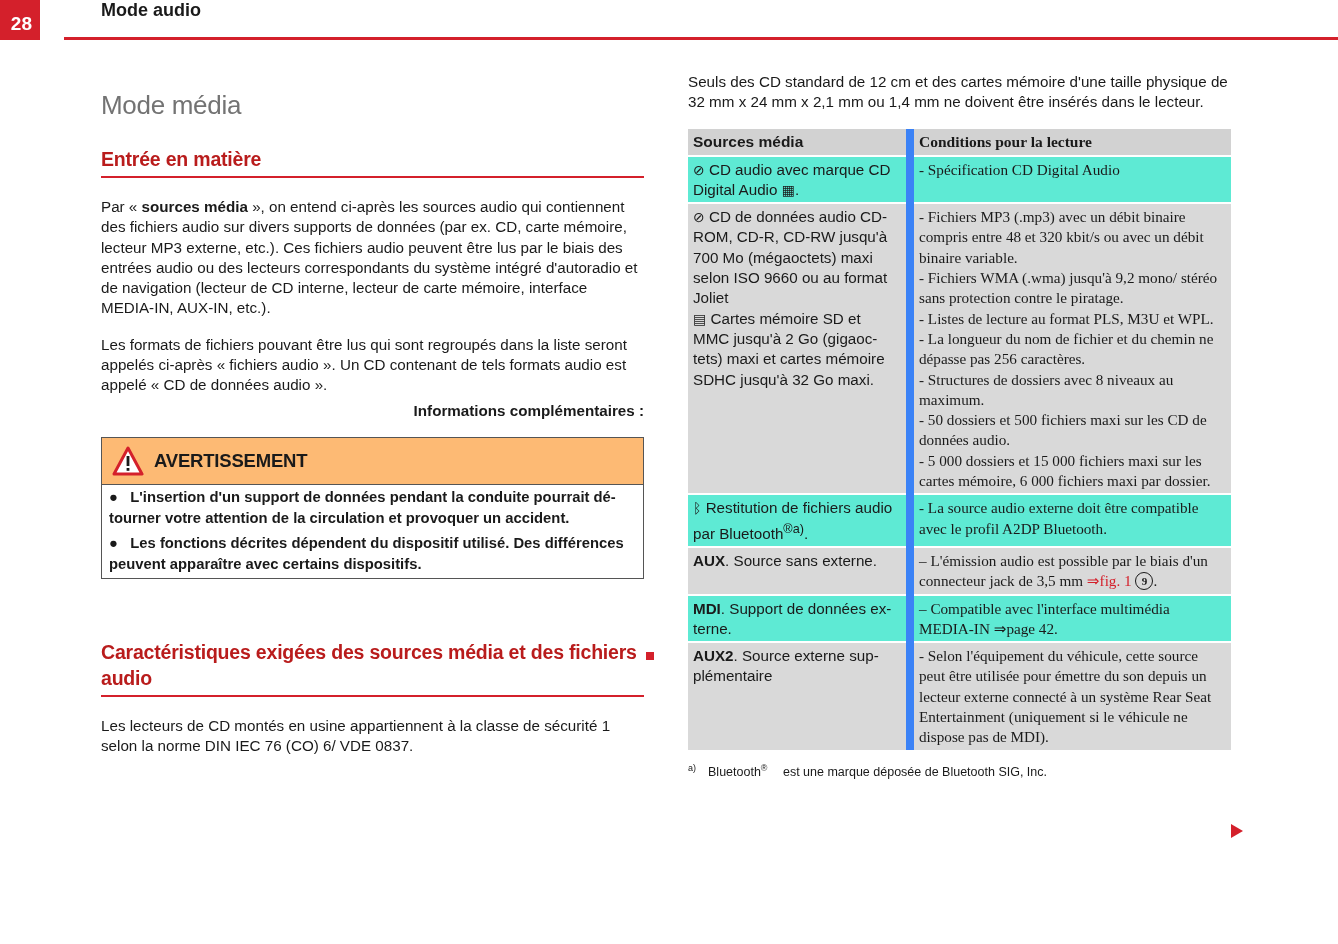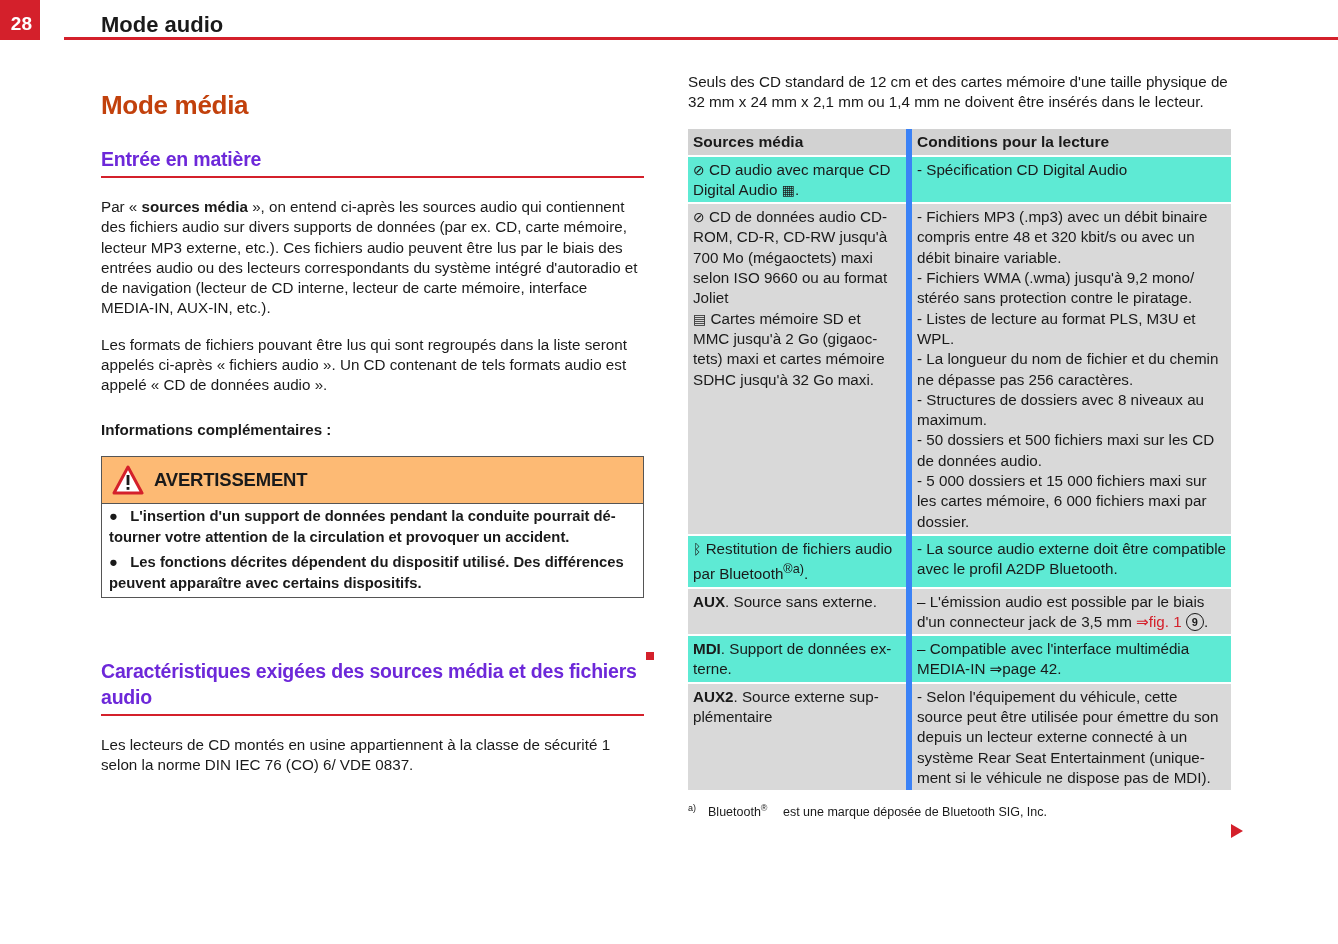--- a/index.html
+++ b/index.html
@@ -2,52 +2,52 @@
 <html><head>
 <meta charset="utf-8">
 <style>
   html, body { margin:0; padding:0; background:#ffffff; }
   body { width:1338px; height:944px; position:relative; overflow:hidden;
          font-family:"Liberation Sans", "DejaVu Sans", sans-serif; color:#1a1a1a; }
   .header-bar { position:absolute; left:0; top:0; width:1338px; height:40px; }
   .page-num { position:absolute; left:0; top:0; width:40px; height:40px; background:#d4202b;
               color:#fff; font-weight:bold; font-size:19px; text-align:right; box-sizing:border-box;
               padding-right:8px; line-height:48px; }
-  .header-title { position:absolute; left:101px; top:12px; font-weight:bold; font-size:22px; color:#1a1a1a; }
+  .header-title { position:absolute; left:101px; top:0; font-weight:bold; font-size:18px; color:#1a1a1a; }
   .header-line { position:absolute; left:64px; top:37px; width:1274px; height:3px; background:#d4202b; }
 
   .col-left { position:absolute; left:101px; top:86px; width:543px; }
   .col-right { position:absolute; left:688px; top:72px; width:543px; }
 
-  .h1 { color:#c2410c; font-weight:bold; font-size:26px; margin:0; height:40px; line-height:38px; letter-spacing:-0.3px; }
-  .h2 { color:#6d28d9; font-weight:bold; font-size:19.5px; margin:0; padding-bottom:4px; border-bottom:2.5px solid #d4202b; line-height:26px; letter-spacing:-0.2px; }
+  .h1 { color:#737373; font-weight:normal; font-size:26px; margin:0; height:40px; line-height:38px; letter-spacing:-0.3px; }
+  .h2 { color:#b91c1c; font-weight:bold; font-size:19.5px; margin:0; padding-bottom:4px; border-bottom:2.5px solid #d4202b; line-height:26px; letter-spacing:-0.2px; }
   p { margin:0; font-size:15.2px; line-height:20.3px; }
   .para { margin-top:16px; }
   .bold { font-weight:bold; }
-  .info-title { font-weight:bold; font-size:15.2px; margin-top:24px; line-height:20px; }
+  .info-title { font-weight:bold; font-size:15.2px; margin-top:5px; line-height:20px;text-align:right; }
   ul.links { list-style:none; margin:6px 0 0 0; padding:0; }
   ul.links li { font-size:15.2px; line-height:26px; position:relative; padding-left:26px; }
   ul.links li:before { content:"●"; position:absolute; left:0; font-size:11px; top:0; }
   .warn-ico { display:inline-block; font-size:14px; }
 
   .warning { margin-top:16px; border:1px solid #555; width:541px; }
   .warning-head { background:#fdba74; height:46px; display:flex; align-items:center; padding-left:10px; border-bottom:1px solid #555; }
   .warning-head .tri { width:32px; height:30px; margin-right:10px; }
   .warning-head span.t { font-weight:bold; font-size:18.5px; letter-spacing:-0.2px; }
   .warning-body { padding:2px 7px 3px 7px; }
   .warning-body p { font-weight:bold; font-size:14.8px; line-height:21px; margin-bottom:4px; }
   .warning-body p:last-child { margin-bottom:0; }
   .end-mark { position:absolute; left:646px; top:652px; width:8px; height:8px; background:#d4202b; }
 
   .h2b { margin-top:60px; }
 
   table.sources { border-collapse:collapse; width:543px; margin-top:16px; font-size:15.2px; }
   table.sources th { background:#d2d2d2; text-align:left; font-weight:bold; font-size:15.5px; padding:3px 5px; height:20px; line-height:20px; }
   table.sources td { vertical-align:top; padding:3px 5px 2px 5px; line-height:20.3px; }
-  table.sources th + th, table.sources td + td { border-left:6px solid #3b82f6; }
+  table.sources th + th, table.sources td + td { border-left:8px solid #3b82f6;font-family:Liberation Serif, serif; }
   table.sources tr.odd td { background:#5eead4;margin-top:47px; }
   table.sources tr.even td { background:#d9d9d9; }
   table.sources tr td { border-top:2px solid #fff; }
   .col-a { width:208px; }
   .red { color:#d4202b; }
   .circ { display:inline-block; width:16px; height:16px; border:1.5px solid #1a1a1a; border-radius:50%; font-size:11px; font-weight:bold; text-align:center; line-height:16px; vertical-align:1px; }
   .ico { font-size:14px; }
   .footnote { margin-top:10px; font-size:12.5px; line-height:16px; }
   .footnote sup { font-size:9px; margin-right:12px; }
   .next-arrow { position:absolute; left:1231px; top:824px; width:0; height:0; border-top:7px solid transparent; border-bottom:7px solid transparent; border-left:12px solid #d4202b; }

